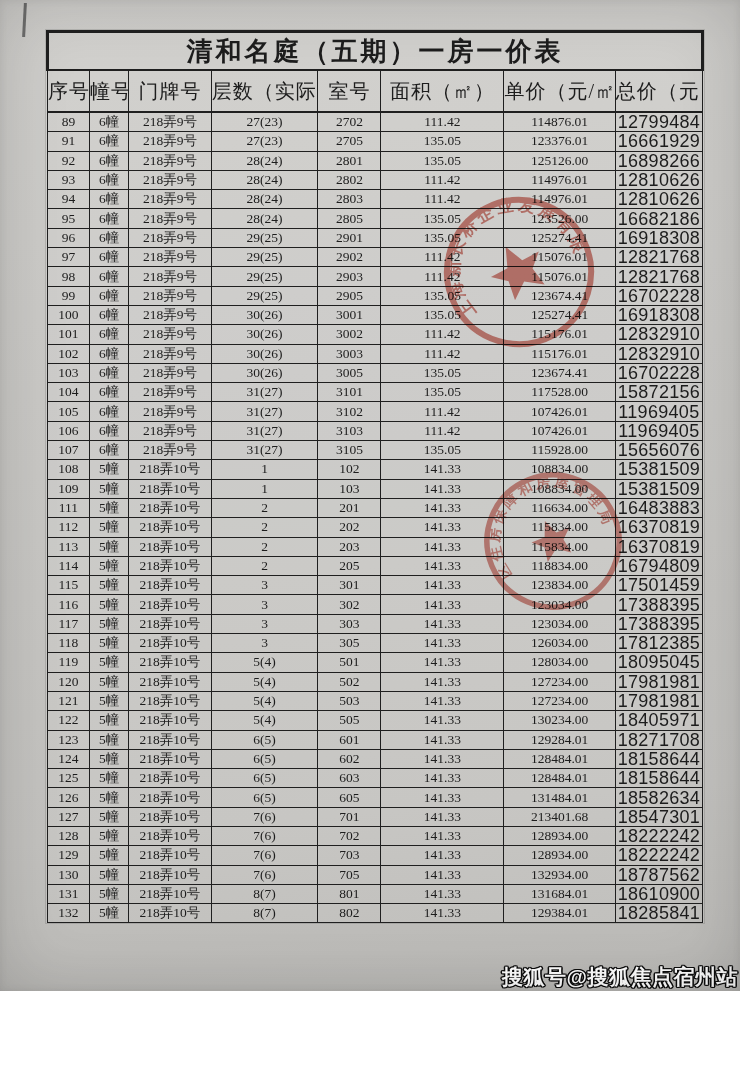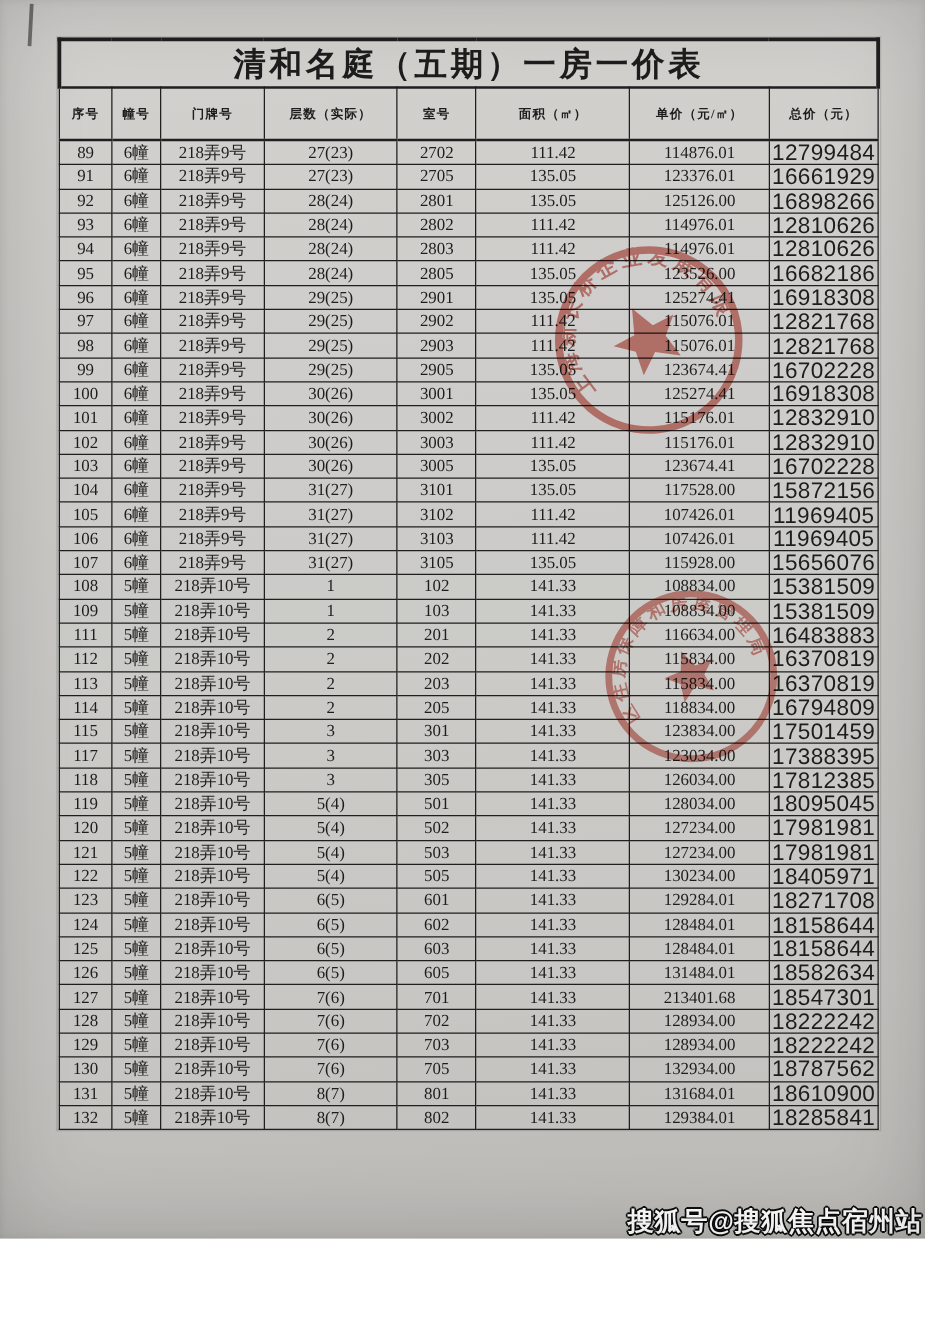--- a/index.html
+++ b/index.html
@@ -24,21 +24,21 @@
   table.price td,table.price th{
     border:1.6px solid #1f1f1f;
     text-align:center;vertical-align:middle;
     padding:0;overflow:hidden;white-space:nowrap;
   }
   tr.title-row td{
     height:36px;font-size:26px;font-weight:bold;letter-spacing:3px;
     border-width:3px 3px 2px 3px;
   }
   tr.header-row th{
-    height:40px;font-size:10px;font-weight:bold;letter-spacing:1px;
+    height:40px;font-size:20px;font-weight:normal;letter-spacing:1px;
     border-bottom-width:2.4px;
   }
   tr.data-row td{
     height:18.3px;font-size:13.5px;line-height:18px;
   }
   tr.data-row td:last-child{
     font-family:"Liberation Sans","DejaVu Sans",sans-serif;
     font-size:18px;letter-spacing:.3px;
   }
   table.price{box-shadow:0 0 0 1px rgba(0,0,0,.12);}
@@ -339,20 +339,30 @@
           <td>115</td>
           <td>5幢</td>
           <td>218弄10号</td>
           <td>3</td>
           <td>301</td>
           <td>141.33</td>
           <td>123834.00</td>
           <td>17501459</td>
         </tr>
         <tr class="data-row">
+          <td>116</td>
+          <td>5幢</td>
+          <td>218弄10号</td>
+          <td>3</td>
+          <td>302</td>
+          <td>141.33</td>
+          <td>123034.00</td>
+          <td>17388395</td>
+        </tr>
+        <tr class="data-row">
           <td>117</td>
           <td>5幢</td>
           <td>218弄10号</td>
           <td>3</td>
           <td>303</td>
           <td>141.33</td>
           <td>123034.00</td>
           <td>17388395</td>
         </tr>
         <tr class="data-row">

